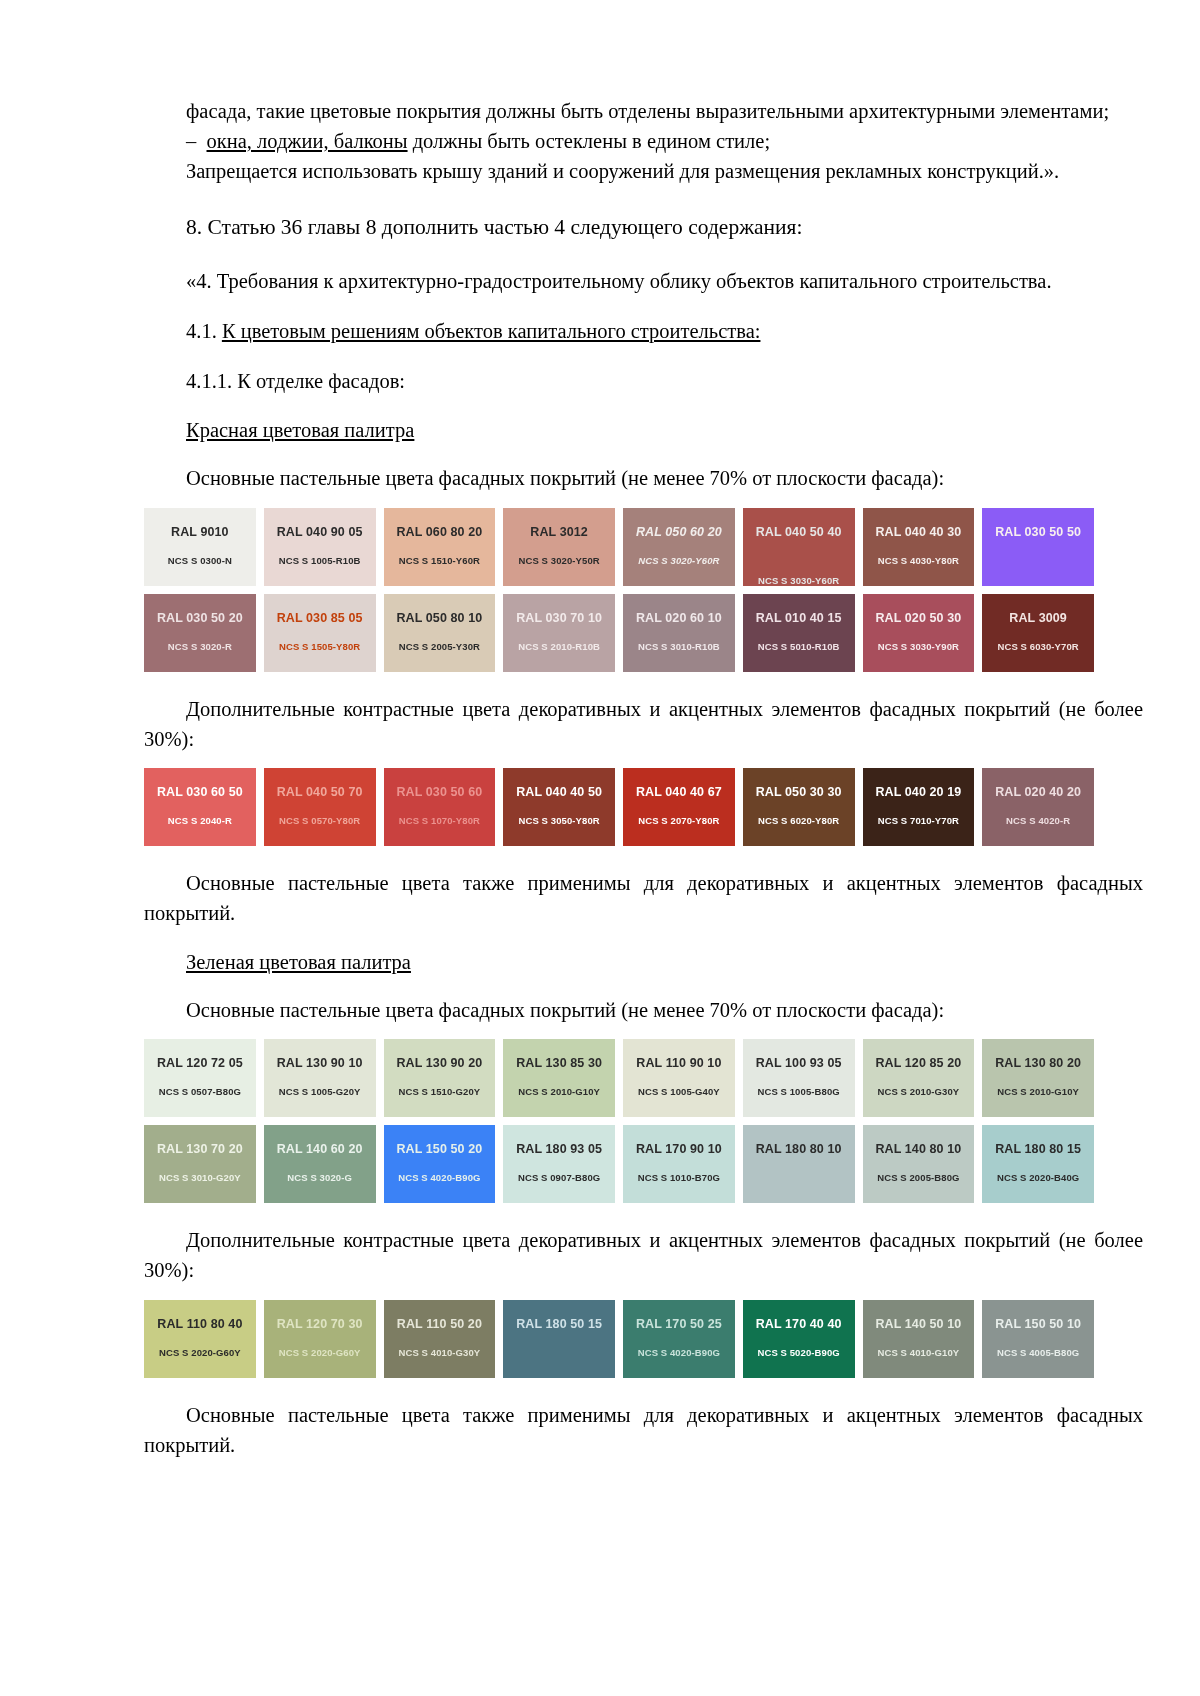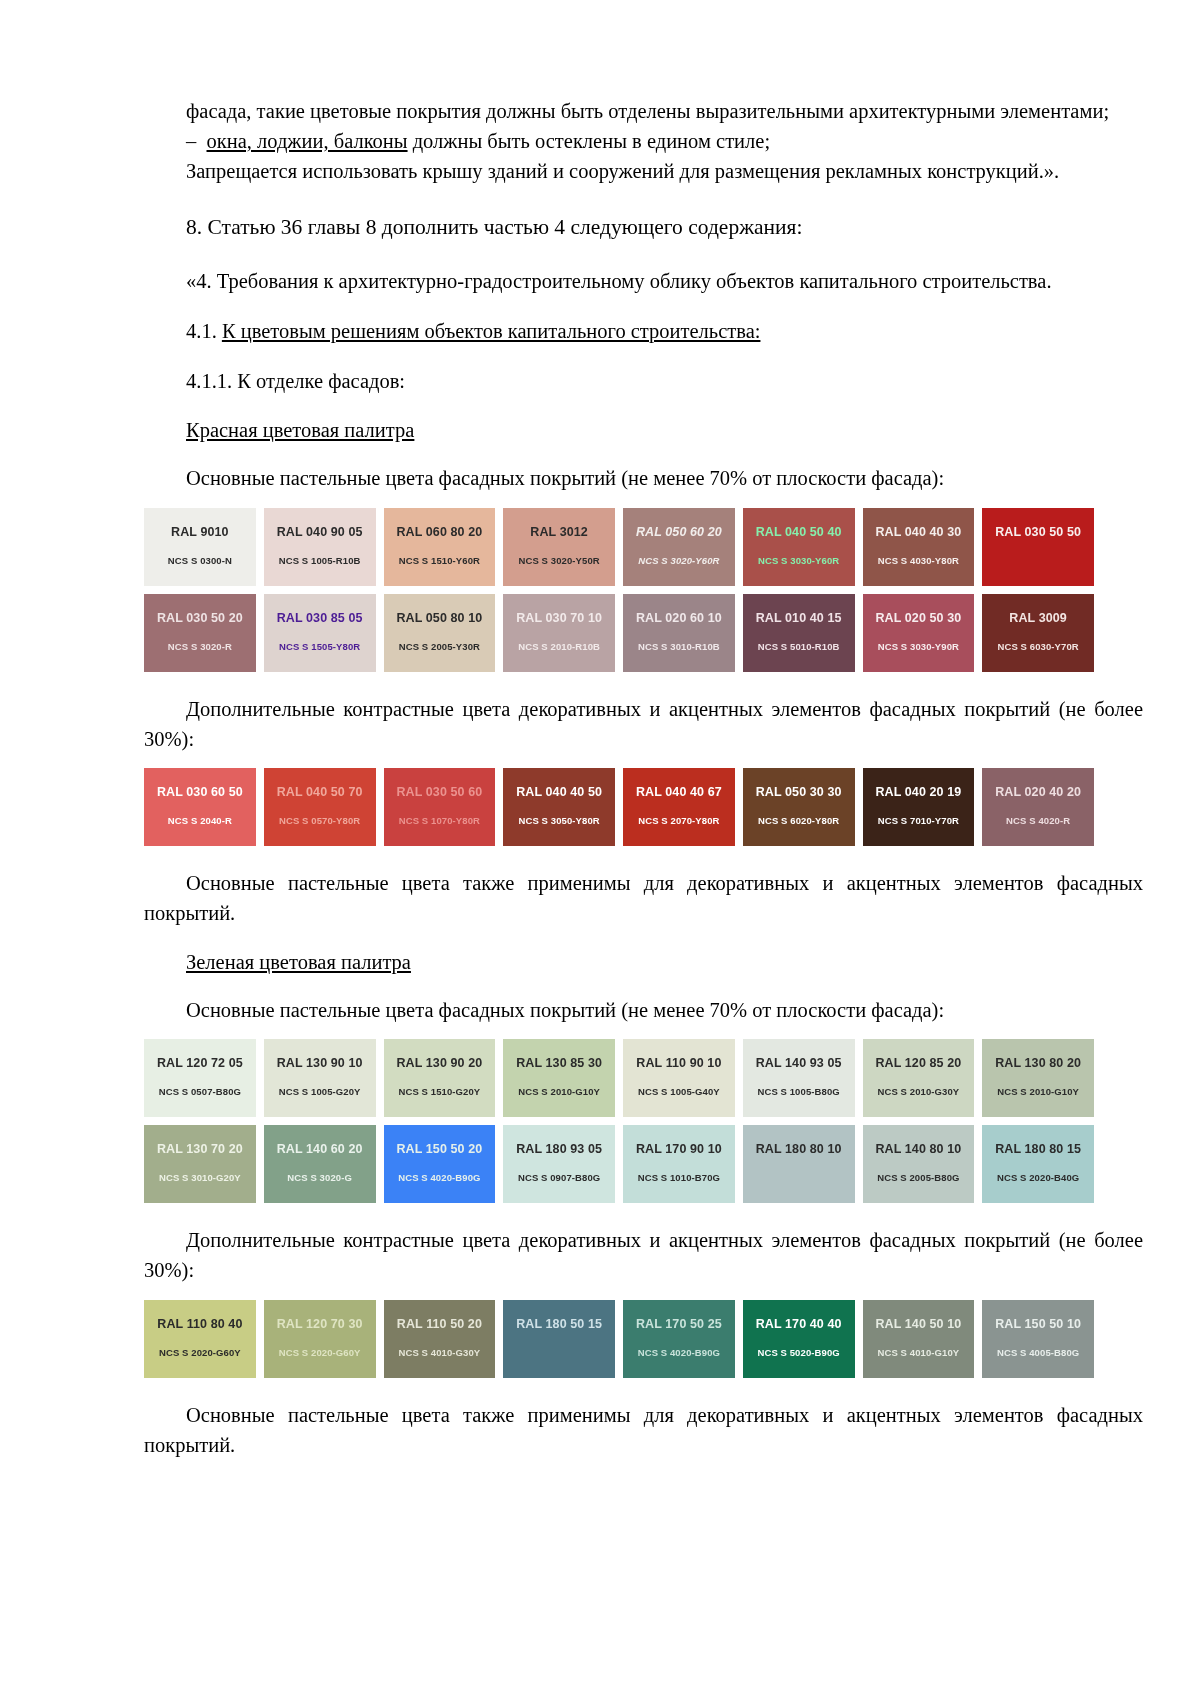--- a/index.html
+++ b/index.html
@@ -131,40 +131,40 @@
       <span class="ncs">NCS S 1510-Y60R</span>
     </div>
     <div class="swatch" style="background-color: rgb(211, 158, 142); color: rgb(43, 43, 43);">
       <span class="ral">RAL 3012</span>
       <span class="ncs">NCS S 3020-Y50R</span>
     </div>
     <div class="swatch" style="background-color: rgb(165, 129, 123); color: rgb(242, 238, 236); font-style: italic;">
       <span class="ral">RAL 050 60 20</span>
       <span class="ncs">NCS S 3020-Y60R</span>
     </div>
-    <div class="swatch" style="background-color: rgb(169, 80, 74); color: #86efac;">
+    <div class="swatch" style="background-color: rgb(169, 80, 74); color: #e5e5e5; justify-content: space-between;">
       <span class="ral">RAL 040 50 40</span>
       <span class="ncs">NCS S 3030-Y60R</span>
     </div>
     <div class="swatch" style="background-color: rgb(143, 85, 73); color: rgb(245, 238, 236);">
       <span class="ral">RAL 040 40 30</span>
       <span class="ncs">NCS S 4030-Y80R</span>
     </div>
-    <div class="swatch" style="background-color: #b91c1c; color: rgb(248, 239, 238); gap: 45px;">
+    <div class="swatch" style="background-color: #8b5cf6; color: rgb(248, 239, 238); gap: 45px;">
       <span class="ral">RAL 030 50 50</span>
       <span class="ncs">NCS S 2050-Y90R</span>
     </div>
   </div>
 
   <div class="swatch-row tight">
     <div class="swatch" style="background-color: rgb(157, 111, 114); color: rgb(239, 227, 228);">
       <span class="ral">RAL 030 50 20</span>
       <span class="ncs">NCS S 3020-R</span>
     </div>
-    <div class="swatch" style="background-color: rgb(222, 211, 207); color: #4c1d95;">
+    <div class="swatch" style="background-color: rgb(222, 211, 207); color: #c2410c;">
       <span class="ral">RAL 030 85 05</span>
       <span class="ncs">NCS S 1505-Y80R</span>
     </div>
     <div class="swatch" style="background-color: rgb(217, 203, 182); color: rgb(43, 43, 43);">
       <span class="ral">RAL 050 80 10</span>
       <span class="ncs">NCS S 2005-Y30R</span>
     </div>
     <div class="swatch" style="background-color: rgb(185, 163, 164); color: rgb(242, 234, 234);">
       <span class="ral">RAL 030 70 10</span>
       <span class="ncs">NCS S 2010-R10B</span>
@@ -245,21 +245,21 @@
     </div>
     <div class="swatch" style="background-color: rgb(195, 211, 174); color: rgb(43, 43, 43);">
       <span class="ral">RAL 130 85 30</span>
       <span class="ncs">NCS S 2010-G10Y</span>
     </div>
     <div class="swatch" style="background-color: rgb(227, 228, 211); color: rgb(43, 43, 43);">
       <span class="ral">RAL 110 90 10</span>
       <span class="ncs">NCS S 1005-G40Y</span>
     </div>
     <div class="swatch" style="background-color: rgb(227, 232, 225); color: rgb(43, 43, 43);">
-      <span class="ral">RAL 140 93 05</span>
+      <span class="ral">RAL 100 93 05</span>
       <span class="ncs">NCS S 1005-B80G</span>
     </div>
     <div class="swatch" style="background-color: rgb(205, 215, 194); color: rgb(43, 43, 43);">
       <span class="ral">RAL 120 85 20</span>
       <span class="ncs">NCS S 2010-G30Y</span>
     </div>
     <div class="swatch" style="background-color: rgb(185, 197, 173); color: rgb(43, 43, 43);">
       <span class="ral">RAL 130 80 20</span>
       <span class="ncs">NCS S 2010-G10Y</span>
     </div>

